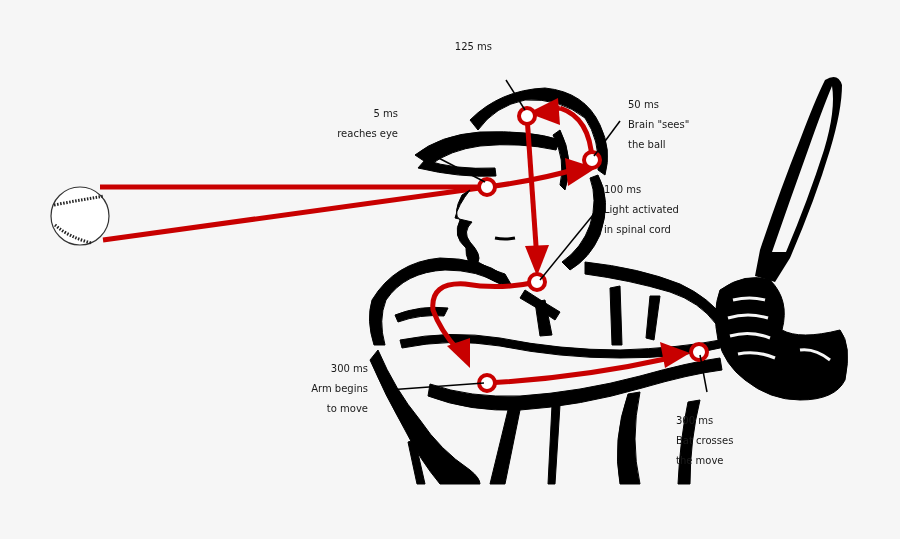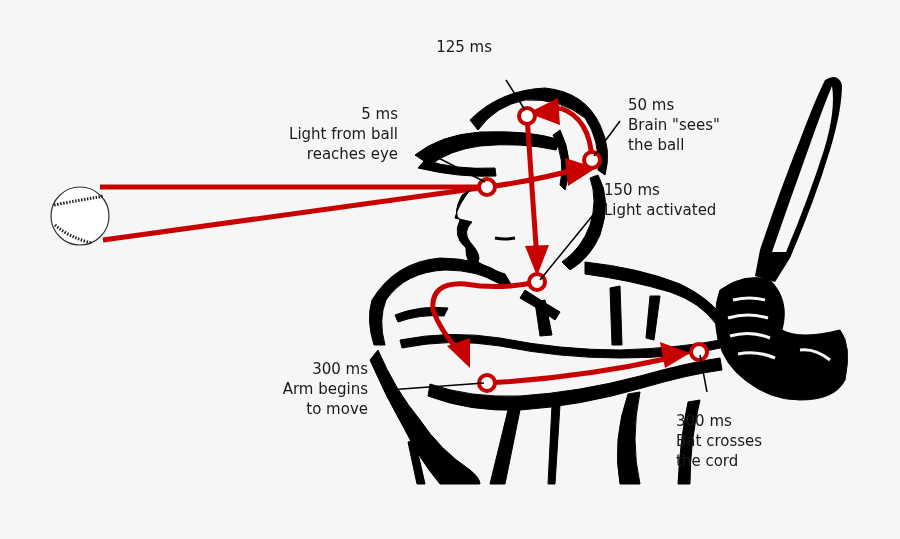--- a/index.html
+++ b/index.html
@@ -6,21 +6,21 @@
     body {
       width: 900px; height: 539px;
       background: #f6f6f6;
       position: relative;
       overflow: hidden;
       font-family: "DejaVu Sans", sans-serif;
     }
     #art { position: absolute; left: 0; top: 0; width: 900px; height: 539px; }
     .label {
       position: absolute;
-      font-size: 15px;
+      font-size: 10px;
       line-height: 20px;
       color: #1a1a1a;
       white-space: nowrap;
     }
     .label span { display: block; }
     .right { text-align: right; }
     .left { text-align: left; }
   </style>
 </head>
 <body>
@@ -121,42 +121,42 @@
     <line x1="506" y1="80" x2="525" y2="110"></line>
     <line x1="620" y1="121" x2="594" y2="156"></line>
     <line x1="593" y1="215" x2="540" y2="280"></line>
     <line x1="388" y1="390" x2="484" y2="383"></line>
     <line x1="700" y1="355" x2="707" y2="392"></line>
   </g>
 </svg>
 
 <div class="label right" style="right:502px; top:104px;">
   <span>5 ms</span>
-  <span>Light from ball</span>
   <span>reaches eye</span>
 </div>
 
 <div class="label left" style="left:628px; top:95px;">
   <span>50 ms</span>
   <span>Brain "sees"</span>
   <span>the ball</span>
 </div>
 
 <div class="label right" style="right:408px; top:37px;">
   <span>125 ms</span>
 </div>
 
 <div class="label left" style="left:604px; top:180px;">
-  <span>150 ms</span>
+  <span>100 ms</span>
   <span>Light activated</span>
+  <span>in spinal cord</span>
 </div>
 
 <div class="label right" style="right:532px; top:359px;">
   <span>300 ms</span>
   <span>Arm begins</span>
   <span>to move</span>
 </div>
 
 <div class="label left" style="left:676px; top:411px;">
   <span>300 ms</span>
   <span>Bat crosses</span>
-  <span>the cord</span>
+  <span>the move</span>
 </div>
 
 </body></html>

